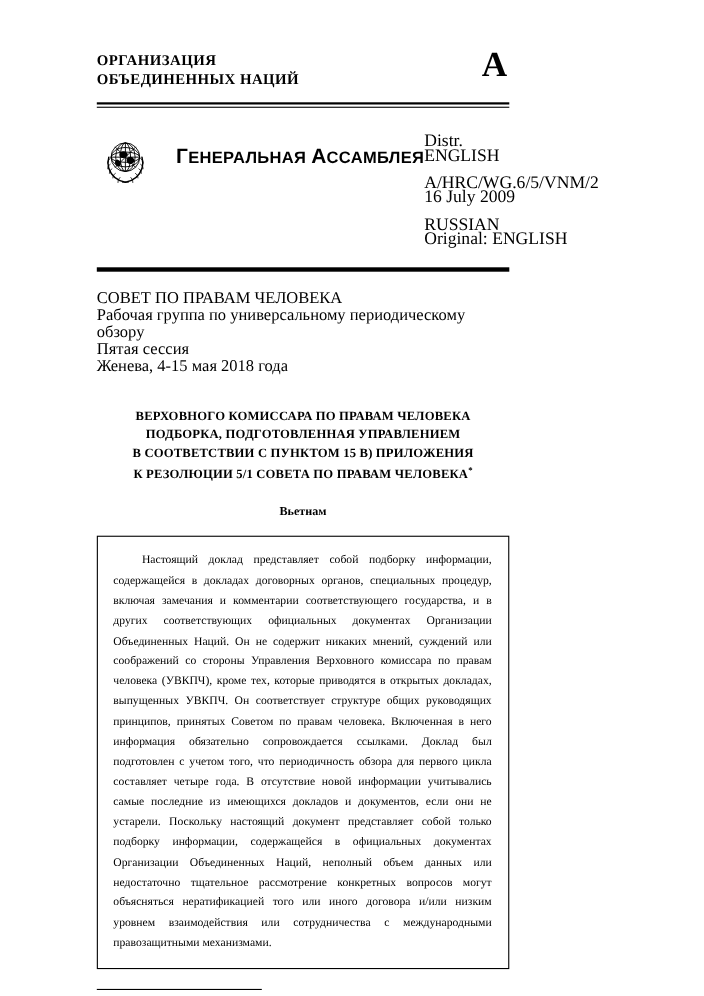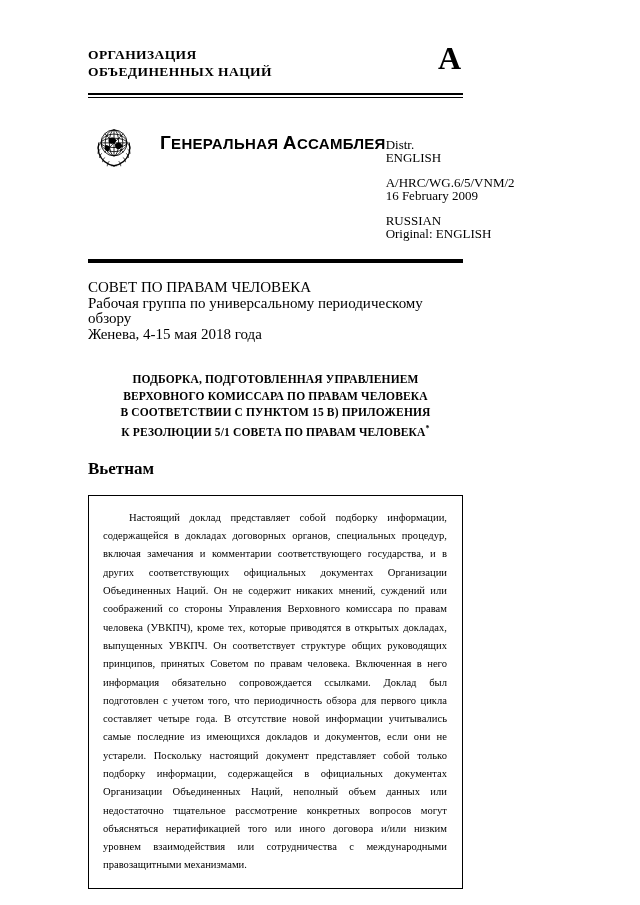--- a/index.html
+++ b/index.html
@@ -80,22 +80,22 @@
     font-weight: bold;
     font-size: 19px;
     letter-spacing: 0.3px;
     margin-left: 20px;
     margin-top: 14px;
     white-space: nowrap;
   }
   .ga-title .sc { font-size: 15px; }
   .distr {
     margin-left: auto;
-    margin-top: 20px;
-    font-size: 13px;
+    margin-top: 4px;
+    font-size: 16px;
     line-height: 13.5px;
     width: 152px;
   }
   .distr .grp { margin-bottom: 11px; }
   .distr .grp:last-child { margin-bottom: 0; }
 
   
   .council {
     margin-top: 17px;
     font-size: 15px;
@@ -111,22 +111,23 @@
     line-height: 16.5px;
     letter-spacing: 0.15px;
   }
   .main-title .star {
     font-size: 8px;
     vertical-align: super;
     font-weight: bold;
   }
   .country {
     margin-top: 19px;
-    font-weight: bold;
-    font-size: 17px;
+    text-align: center;
+    font-weight: bold;
+    font-size: 11px;
   }
 
   
   .abstract {
     margin-top: 16px;
     border: 1px solid #000;
     padding: 13px 15px 13px 14px;
     font-size: 10.6px;
     line-height: 18.3px;
     text-align: justify;
@@ -223,40 +224,41 @@
       <span>Г</span><span class="sc">ЕНЕРАЛЬНАЯ </span><span>А</span><span class="sc">ССАМБЛЕЯ</span>
     </div>
 
     <div class="distr">
       <div class="grp">
         <div>Distr.</div>
         <div>ENGLISH</div>
       </div>
       <div class="grp">
         <div>A/HRC/WG.6/5/VNM/2</div>
-        <div>16 February 2009</div>
+        <div>16 July 2009</div>
       </div>
       <div class="grp">
         <div>RUSSIAN</div>
         <div>Original:  ENGLISH</div>
       </div>
     </div>
   </div>
 
   <div class="rule-thick"></div>
 
   <div class="council">
     <div>СОВЕТ ПО ПРАВАМ ЧЕЛОВЕКА</div>
     <div>Рабочая группа по универсальному периодическому обзору</div>
+    <div>Пятая сессия</div>
     <div>Женева, 4-15 мая 2018 года</div>
   </div>
 
   <div class="main-title">
+    <div>ВЕРХОВНОГО КОМИССАРА ПО ПРАВАМ ЧЕЛОВЕКА</div>
     <div>ПОДБОРКА, ПОДГОТОВЛЕННАЯ УПРАВЛЕНИЕМ</div>
-    <div>ВЕРХОВНОГО КОМИССАРА ПО ПРАВАМ ЧЕЛОВЕКА</div>
     <div>В СООТВЕТСТВИИ С ПУНКТОМ 15 B) ПРИЛОЖЕНИЯ</div>
     <div><span>К РЕЗОЛЮЦИИ 5/1 СОВЕТА ПО ПРАВАМ ЧЕЛОВЕКА</span><span class="star">*</span></div>
   </div>
 
   <div class="country">Вьетнам</div>
 
   <div class="abstract">
     <p>Настоящий доклад представляет собой подборку информации, содержащейся в докладах договорных органов, специальных процедур, включая замечания и комментарии соответствующего государства, и в других соответствующих официальных документах Организации Объединенных Наций.  Он не содержит никаких мнений, суждений или соображений со стороны Управления Верховного комиссара по правам человека (УВКПЧ), кроме тех, которые приводятся в открытых докладах, выпущенных УВКПЧ.  Он соответствует структуре общих руководящих принципов, принятых Советом по правам человека.  Включенная в него информация обязательно сопровождается ссылками.  Доклад был подготовлен с учетом того, что периодичность обзора для первого цикла составляет четыре года.  В отсутствие новой информации учитывались самые последние из имеющихся докладов и документов, если они не устарели.  Поскольку настоящий документ представляет собой только подборку информации, содержащейся в официальных документах Организации Объединенных Наций, неполный объем данных или недостаточно тщательное рассмотрение конкретных вопросов могут объясняться нератификацией того или иного договора и/или низким уровнем взаимодействия или сотрудничества с международными правозащитными механизмами.</p>
   </div>
 

